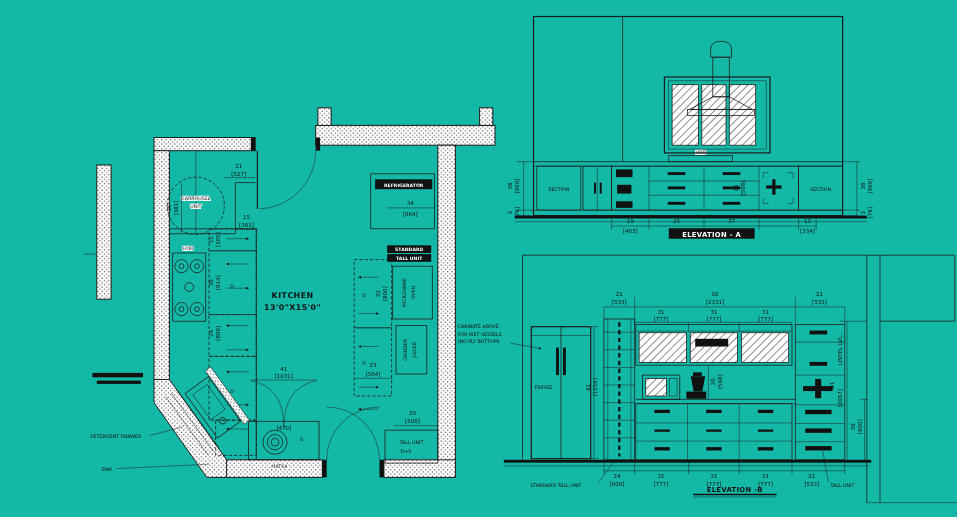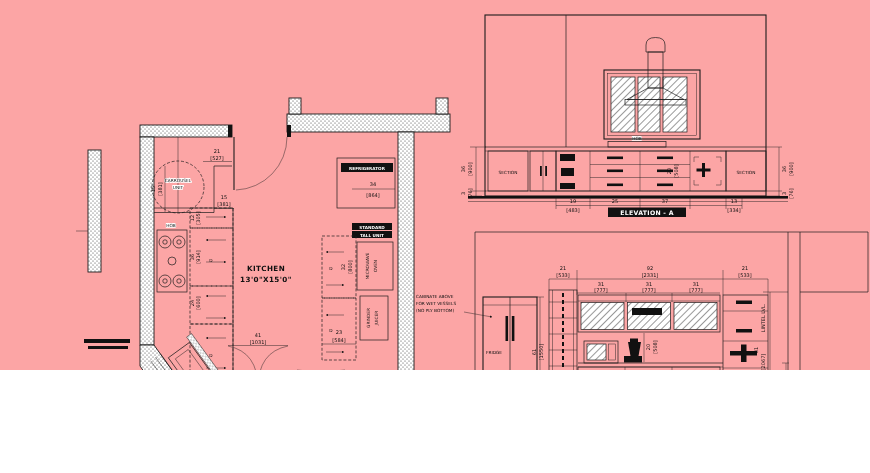--- a/index.html
+++ b/index.html
@@ -1,16 +1,16 @@
 <!DOCTYPE html>
 <html><head>
 <meta charset="utf-8">
 <style>
   html,body{margin:0;padding:0;background:#fff;}
-  #stage{width:870px;height:370px;position:relative;background:#fca5a5;overflow:hidden;}
+  #stage{width:870px;height:470px;position:relative;background:#14b8a6;overflow:hidden;}
   svg{font-family:"DejaVu Sans",sans-serif;}
   .w{fill:url(#hw);stroke:#1c1c1c;stroke-width:.9;}
   .l{fill:none;stroke:#1c1c1c;stroke-width:.7;}
   .l1{fill:none;stroke:#1c1c1c;stroke-width:1.1;}
   .lt{fill:none;stroke:#1c1c1c;stroke-width:.45;}
   .d{stroke-dasharray:3 1.8;}
   .dd{stroke-dasharray:4 3;}
   .blk{fill:#111;stroke:none;}
   .gh{fill:url(#gh);stroke:#1c1c1c;stroke-width:.7;}
   .t{font-size:5px;fill:#111;text-anchor:middle;}

